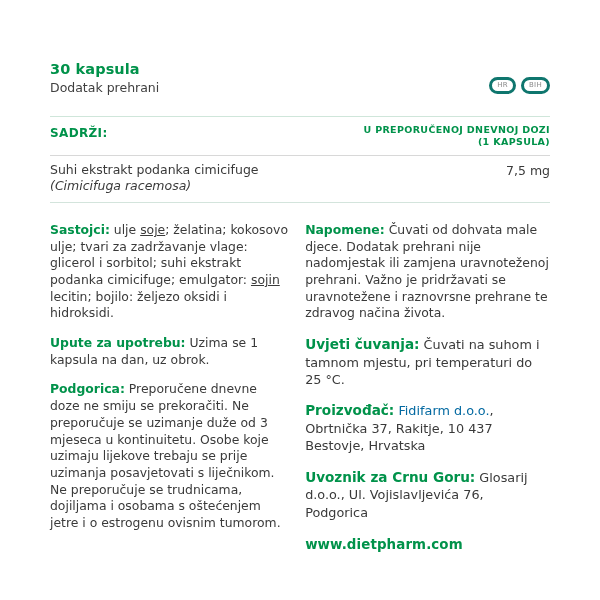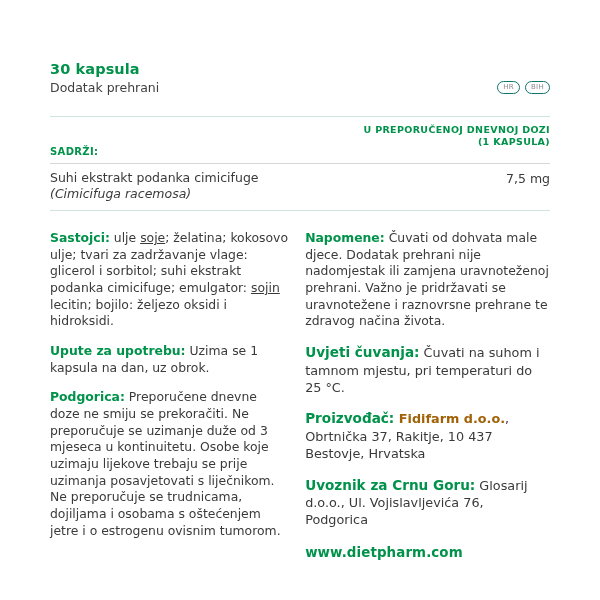--- a/index.html
+++ b/index.html
@@ -14,35 +14,35 @@
 
   
   .header { display:flex; align-items:flex-end; justify-content:space-between; padding-top:60px; }
   .header-left { line-height:1.28; }
   .pack-size {
     font-size:14.5px; font-weight:bold; color:#00924a; letter-spacing:.1px;
   }
   .pack-subtitle { font-size:12.5px; color:#3f3f3f; margin-top:1px; }
   .badges { display:flex; gap:5px; align-items:center; padding-bottom:2px; }
   .badge {
-    border:1px solid #0f766e; border-radius:9px;
+    border:3px solid #0f766e; border-radius:9px;
     font-size:7px; color:#8a8a8a; letter-spacing:.3px;
     padding:2px 5px 2px 5px; line-height:1;
     min-width:20px; text-align:center;
   }
 
   
   .table { margin-top:20px; }
   .rule-top { height:1px; background:#cfe6da; }
   .rule-mid { height:1px; background:#d8d8d8; }
   .rule-bot { height:1px; background:#d3e4dc; }
   .thead { display:flex; justify-content:space-between; align-items:flex-start; padding:7px 0 6px; }
   .th-left {
-    font-size:10px; font-weight:bold; color:#00924a;
-    letter-spacing:.35px; padding-top:2px;margin-top:20px;
+    font-size:12px; font-weight:bold; color:#00924a;
+    letter-spacing:.35px; padding-top:2px;
   }
   .th-right {
     font-size:9.5px; font-weight:bold; color:#00924a;
     letter-spacing:.35px; text-align:right; line-height:1.32;
   }
   .trow { display:flex; justify-content:space-between; align-items:flex-start; padding:6px 0 7px; }
   .td-name { font-size:12.5px; color:#3a3a3a; line-height:1.34; }
   .td-name i { font-style:italic; }
   .td-value { font-size:12.5px; color:#3a3a3a; white-space:nowrap; padding-top:1px; }
 
@@ -50,21 +50,21 @@
   .columns { display:flex; gap:16px; margin-top:19px; }
   .col { width:249px; }
   .col-right { width:255px; }
   .block { margin-bottom:13px; }
   .block:last-child { margin-bottom:0; }
   .block p {
     font-size:12.4px; line-height:1.345; color:#3a3a3a;
   }
   .lbl { font-weight:bold; color:#00924a; }
   .lbl-lg { font-weight:bold; color:#00924a; font-size:13.6px; }
-  .strong-dark { font-weight:bold; color:#a16207; }
+  .strong-dark { font-weight:normal; color:#0369a1; }
   .u { text-decoration:underline; }
   .url { font-size:13.4px; font-weight:bold; color:#00924a; letter-spacing:.1px; }
   .block-lg p { font-size:12.8px; line-height:1.36; }
 </style>
 </head>
 <body>
 
 <div class="page">
 
   <div class="header">

